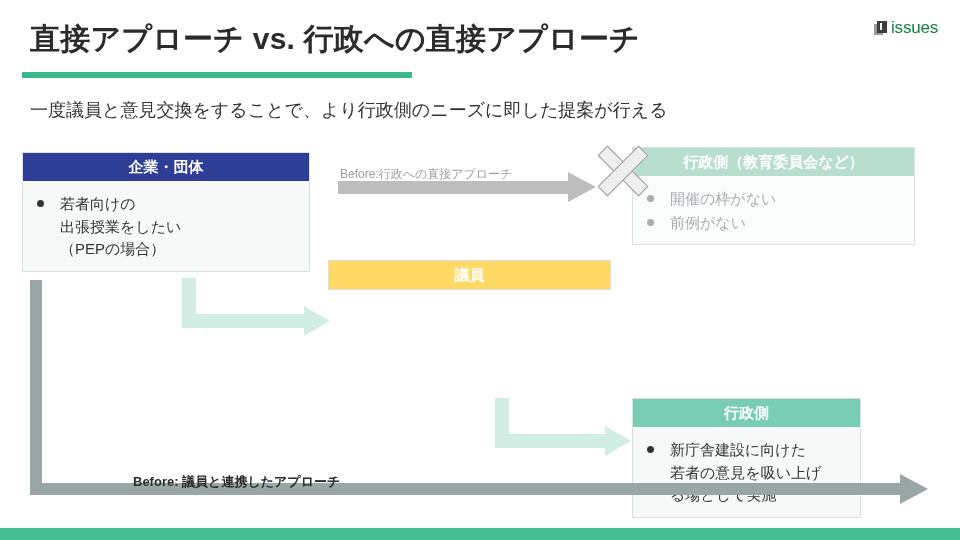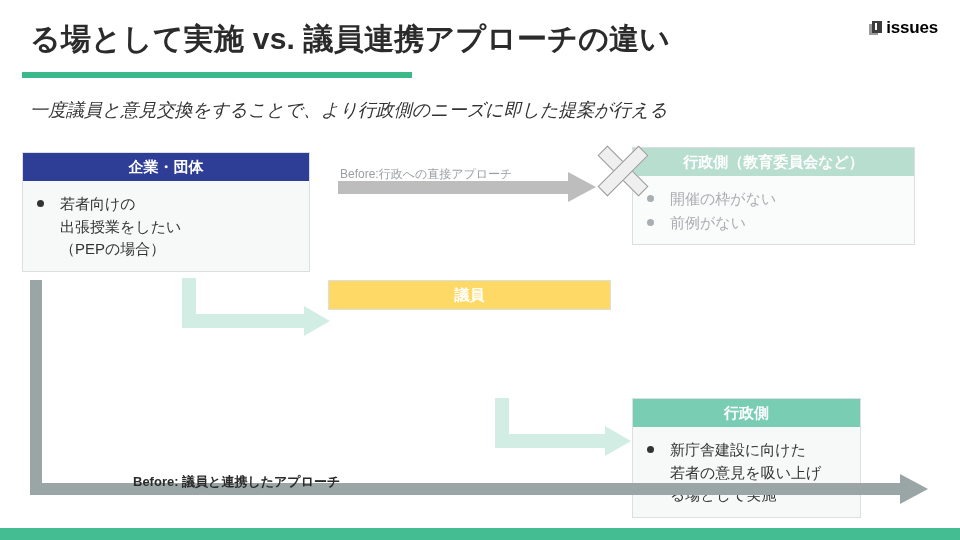--- a/index.html
+++ b/index.html
@@ -41,21 +41,20 @@
     background: #3cb98a;
   }
   .page-subtitle {
     position: absolute;
     left: 30px;
     top: 98px;
     font-size: 18px;
     color: #333333;
     line-height: 1.4;
     white-space: nowrap;
-    font-style: italic;
   }
 
   
   .logo {
     position: absolute;
     right: 22px;
     top: 18px;
     display: flex;
     align-items: center;
     gap: 4px;
@@ -80,22 +79,22 @@
   }
   .logo-mark .sq-front::after {
     content: "";
     position: absolute;
     left: 3px; top: 2px;
     width: 2px; height: 7px;
     background: #ffffff;
   }
   .logo-text {
     font-size: 17px;
-    font-weight: bold;
-    color: #000000;
+    font-weight: normal;
+    color: #15803d;
     letter-spacing: -0.2px;
   }
 
   
   .footer-bar {
     position: absolute;
     left: 0;
     bottom: 0;
     width: 960px;
     height: 12px;
@@ -143,21 +142,21 @@
 
   
   #card-company { left: 22px; top: 152px; width: 288px; }
   #card-company .card-head { background: #2e3d96; }
 
   #card-gov-old { left: 632px; top: 147px; width: 283px; background: #fafbfb; }
   #card-gov-old .card-head { background: #b8ded0; }
   #card-gov-old .bullet-row { color: #a8aeb1; }
   #card-gov-old .bullet-dot { background: #a8aeb1; }
 
-  #card-member { left: 328px; top: 280px; width: 283px; }
+  #card-member { left: 328px; top: 260px; width: 283px; }
   #card-member .card-head { background: #ffd966; }
 
   #card-gov-new { left: 632px; top: 398px; width: 229px; }
   #card-gov-new .card-head { background: #78cdb3; }
 
   
   .arrow-shaft {
     position: absolute;
     background: #bdbdbd;
   }
@@ -245,21 +244,21 @@
     font-weight: bold;
     color: #2b2b2b;
     white-space: nowrap;
   }
 </style>
 </head>
 <body>
 
 <div id="slide">
 
-  <div class="page-title">る場として実施 vs. 議員連携アプローチの違い</div>
+  <div class="page-title">直接アプローチ vs. 行政への直接アプローチ</div>
   <div class="title-rule"></div>
   <div class="page-subtitle">一度議員と意見交換をすることで、より行政側のニーズに即した提案が行える</div>
 
   <div class="logo">
     <span class="logo-mark">
       <span class="sq-back"></span>
         <span class="sq-front"></span>
     </span>
     <span class="logo-text">issues</span>
   </div>

